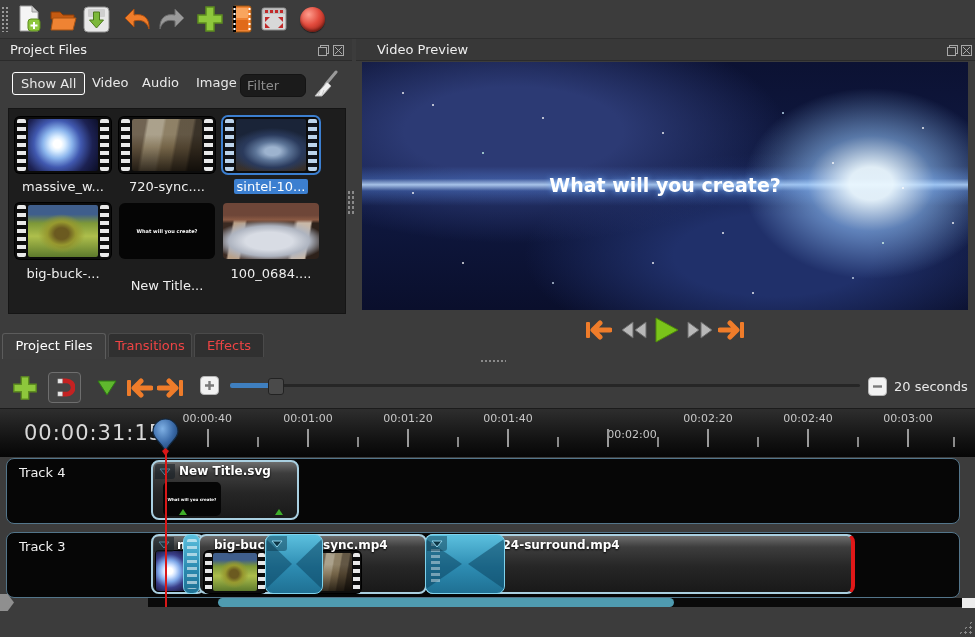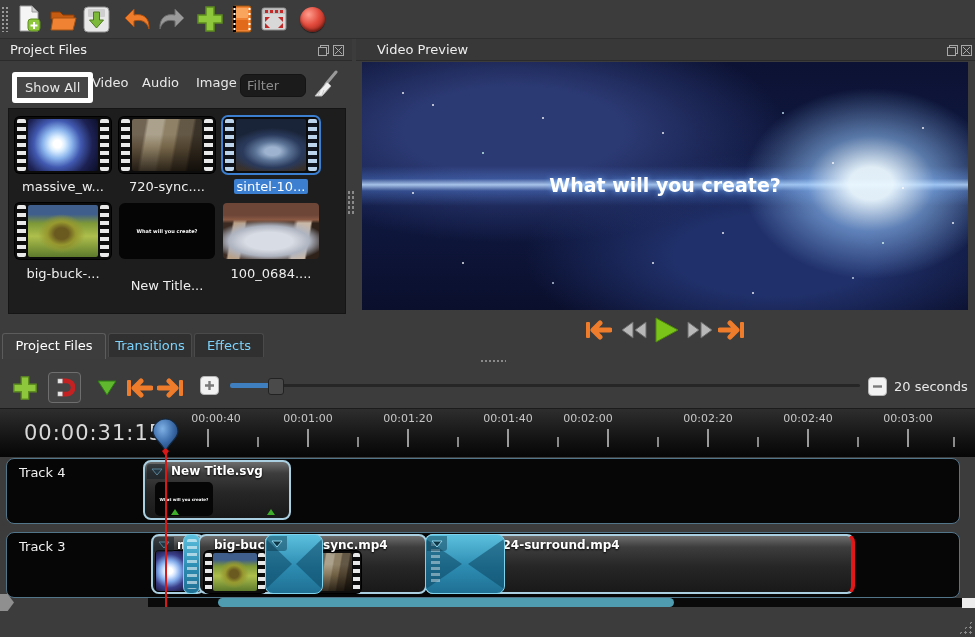--- a/index.html
+++ b/index.html
@@ -2,32 +2,32 @@
 <html><head>
 <meta charset="utf-8">
 <style>
   html,body{margin:0;padding:0;background:#232323;}
   #app{position:relative;width:975px;height:637px;background:#3c3c3c;overflow:hidden;
        font-family:"DejaVu Sans","Liberation Sans",sans-serif;color:#e6e6e6;font-size:13px;}
   .abs{position:absolute;}
   .dock-title{font-size:13px;color:#eee;}
   .dock-bar{background:#383838;border-bottom:1px solid #2b2b2b;}
   .filter-btn{display:inline-block;padding:3px 8px;color:#e8e8e8;font-size:13px;border-radius:3px;}
-  .filter-btn.sel{background:#454545;border:5px solid #ffffff;}
+  .filter-btn.sel{background:#454545;border:1px solid #ffffff;}
   .filter-input{background:#1b1b1b;border:1px solid #141414;border-radius:3px;color:#cfcfcf;
       font-size:13px;padding:2px 6px;width:52px;height:17px;font-family:"DejaVu Sans",sans-serif;}
   .filter-input::placeholder{color:#8d8d8d;}
   .filmstrip{background:#0c0c0c;border-radius:5px;box-shadow:0 0 0 1px #000;overflow:hidden;}
   .sprocket{position:absolute;top:2px;bottom:2px;width:9px;border-radius:2px;
       background:repeating-linear-gradient(to bottom,#e8e8e8 0 4px,#0c0c0c 4px 8px);}
   .frame{position:absolute;top:2px;left:13px;right:13px;bottom:2px;border-radius:2px;}
   .file-label{font-size:13px;color:#eee;text-align:center;white-space:nowrap;}
   .file-label.sel{background:#3c7fd0;border-radius:2px;color:#fff;padding:0 3px;}
   .tab{position:absolute;top:0;height:23px;line-height:23px;text-align:center;font-size:13px;
-      background:#303030;border:1px solid #4a4a4a;border-bottom:none;border-radius:3px 3px 0 0;color:#7dd3fc;}
+      background:#303030;border:1px solid #4a4a4a;border-bottom:none;border-radius:3px 3px 0 0;color:#ef4444;}
   .tab.active{background:#3d3d3d;border-color:#5c5c5c;height:25px;color:#fff;}
   .ruler-label{position:absolute;top:3px;width:80px;margin-left:-40px;text-align:center;
       font-size:11px;color:#c8c8c8;}
   .tick-major{position:absolute;top:20px;width:2px;height:18px;background:#9a9a9a;}
   .tick-minor{position:absolute;top:28px;width:2px;height:10px;background:#8a8a8a;}
   .track-row{position:absolute;left:6px;width:952px;height:64px;background:#060606;
       border:1px solid #53758a;border-radius:8px;}
   .track-name{position:absolute;left:12px;top:6px;font-size:13px;color:#f0f0f0;}
   .clip{position:absolute;top:1px;height:60px;border:2px solid #a9cfe0;border-radius:8px;
       background:linear-gradient(to bottom,#6e6e6e 0%,#3d3d3d 20%,#262626 55%,#191919 100%);
@@ -344,25 +344,25 @@
             <path d="M1 5.5 H10" stroke="#7a7a7a" stroke-width="2.4"></path>
           </svg>
         </span>
     </span>
     <span class="abs" style="left:894px;top:13px;font-size:13px;color:#e8e8e8;">20 seconds</span>
   </div>
 
   <div class="abs" style="left:0;top:408px;width:975px;height:48px;background:linear-gradient(to bottom,#2e2e2e,#101010 70%,#060606);border-top:1px solid #1c1c1c;">
     <span class="abs" style="left:24px;top:12px;font-size:21px;color:#d8d8d8;letter-spacing:1px;">00:00:31:15</span>
 
-    <span class="ruler-label" style="left:216px;">00:00:40</span>
+    <span class="ruler-label" style="left:192px;text-align:right;">00:00:40</span>
     <span class="ruler-label" style="left:308px;">00:01:00</span>
     <span class="ruler-label" style="left:408px;">00:01:20</span>
     <span class="ruler-label" style="left:508px;">00:01:40</span>
-    <span class="ruler-label" style="left:588px;">00:02:00</span>
+    <span class="ruler-label" style="left:632px;margin-top:16px;">00:02:00</span>
     <span class="ruler-label" style="left:708px;">00:02:20</span>
     <span class="ruler-label" style="left:808px;">00:02:40</span>
     <span class="ruler-label" style="left:908px;">00:03:00</span>
 
     <div class="tick-major" style="left:207px;"></div>
     <div class="tick-major" style="left:307px;"></div>
     <div class="tick-major" style="left:407px;"></div>
     <div class="tick-major" style="left:507px;"></div>
     <div class="tick-major" style="left:607px;"></div>
     <div class="tick-major" style="left:707px;"></div>
@@ -373,21 +373,21 @@
     <div class="tick-minor" style="left:457px;"></div>
     <div class="tick-minor" style="left:557px;"></div>
     <div class="tick-minor" style="left:657px;"></div>
     <div class="tick-minor" style="left:757px;"></div>
     <div class="tick-minor" style="left:857px;"></div>
     <div class="tick-minor" style="left:953px;"></div>
   </div>
 
   <div class="track-row" style="top:458px;">
     <span class="track-name">Track 4</span>
-    <div class="clip" style="left:136px;width:148px;">
+    <div class="clip" style="left:144px;width:148px;">
       <div class="chev" style="left:2px;top:2px;">
         <svg width="12" height="8" viewBox="0 0 12 8">
             <path d="M1 1 L6 7 L11 1 Z" fill="#223540" stroke="#5a8296"></path>
           </svg>
       </div>
       <span class="clip-label" style="left:26px;">New Title.svg</span>
       <div class="abs" style="left:10px;top:20px;width:58px;height:34px;background:#060606;border-radius:5px;display:flex;align-items:center;justify-content:center;">
         <span style="color:#fff;font-size:4px;font-weight:bold;white-space:nowrap;">What will you create?</span>
       </div>
       <div class="greenmark" style="left:26px;"></div>

